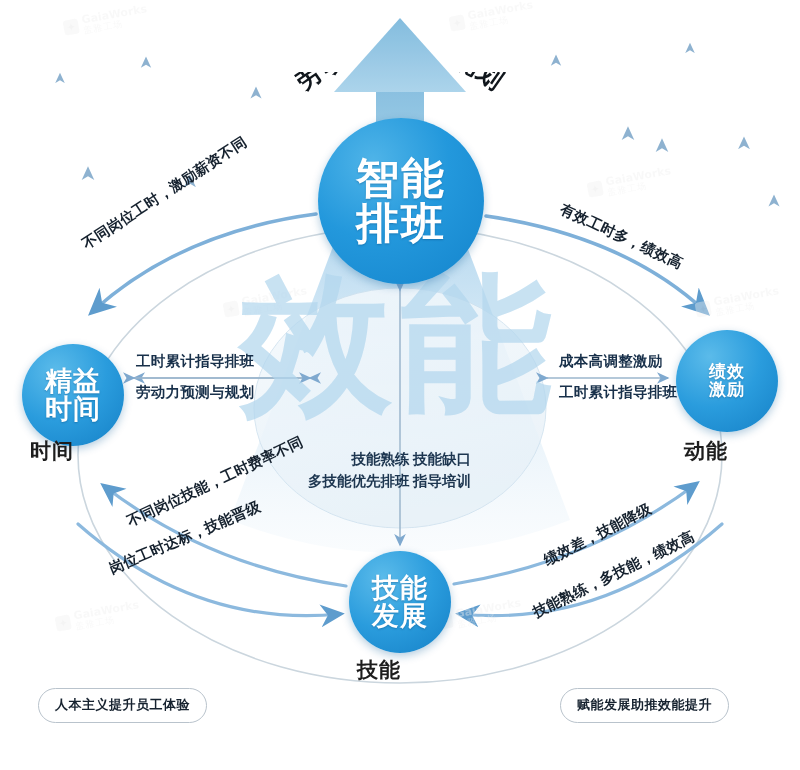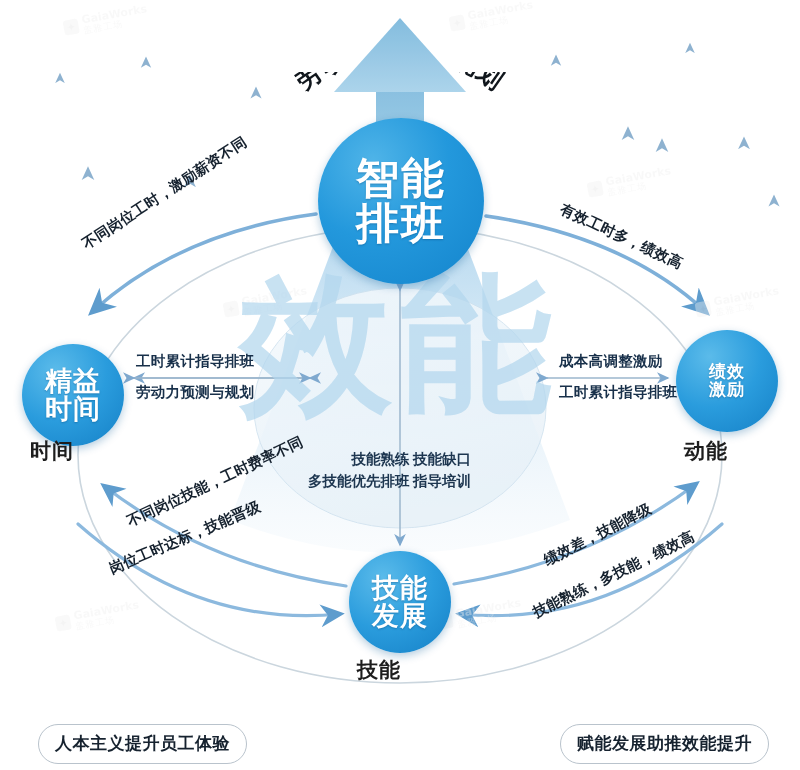--- a/index.html
+++ b/index.html
@@ -113,22 +113,22 @@
     font-size:10px;color:#e4e4e4;
   }
   .wm .wm-tx{display:flex;flex-direction:column;line-height:1.05;}
   .wm .wm-en{font-size:11px;font-weight:bold;color:#f0f0f0;}
   .wm .wm-cn{font-size:9px;color:#f0f0f0;letter-spacing:1px;}
 
   
   .pill{
     position:absolute;z-index:8;
     border:1.3px solid #b9c3cc;border-radius:20px;background:#ffffff;
-    color:#16222f;font-size:17px;font-weight:bold;letter-spacing:.5px;
-    padding:7px 16px 8px;white-space:nowrap;margin-top:36px;
+    color:#16222f;font-size:13px;font-weight:bold;letter-spacing:.5px;
+    padding:7px 16px 8px;white-space:nowrap;
   }
   .pill-l{left:38px;top:688px;}
   .pill-c{left:280px;top:717px;}
   .pill-r{left:560px;top:688px;}
 </style>
 </head>
 <body>
 
 <div id="stage">
 

